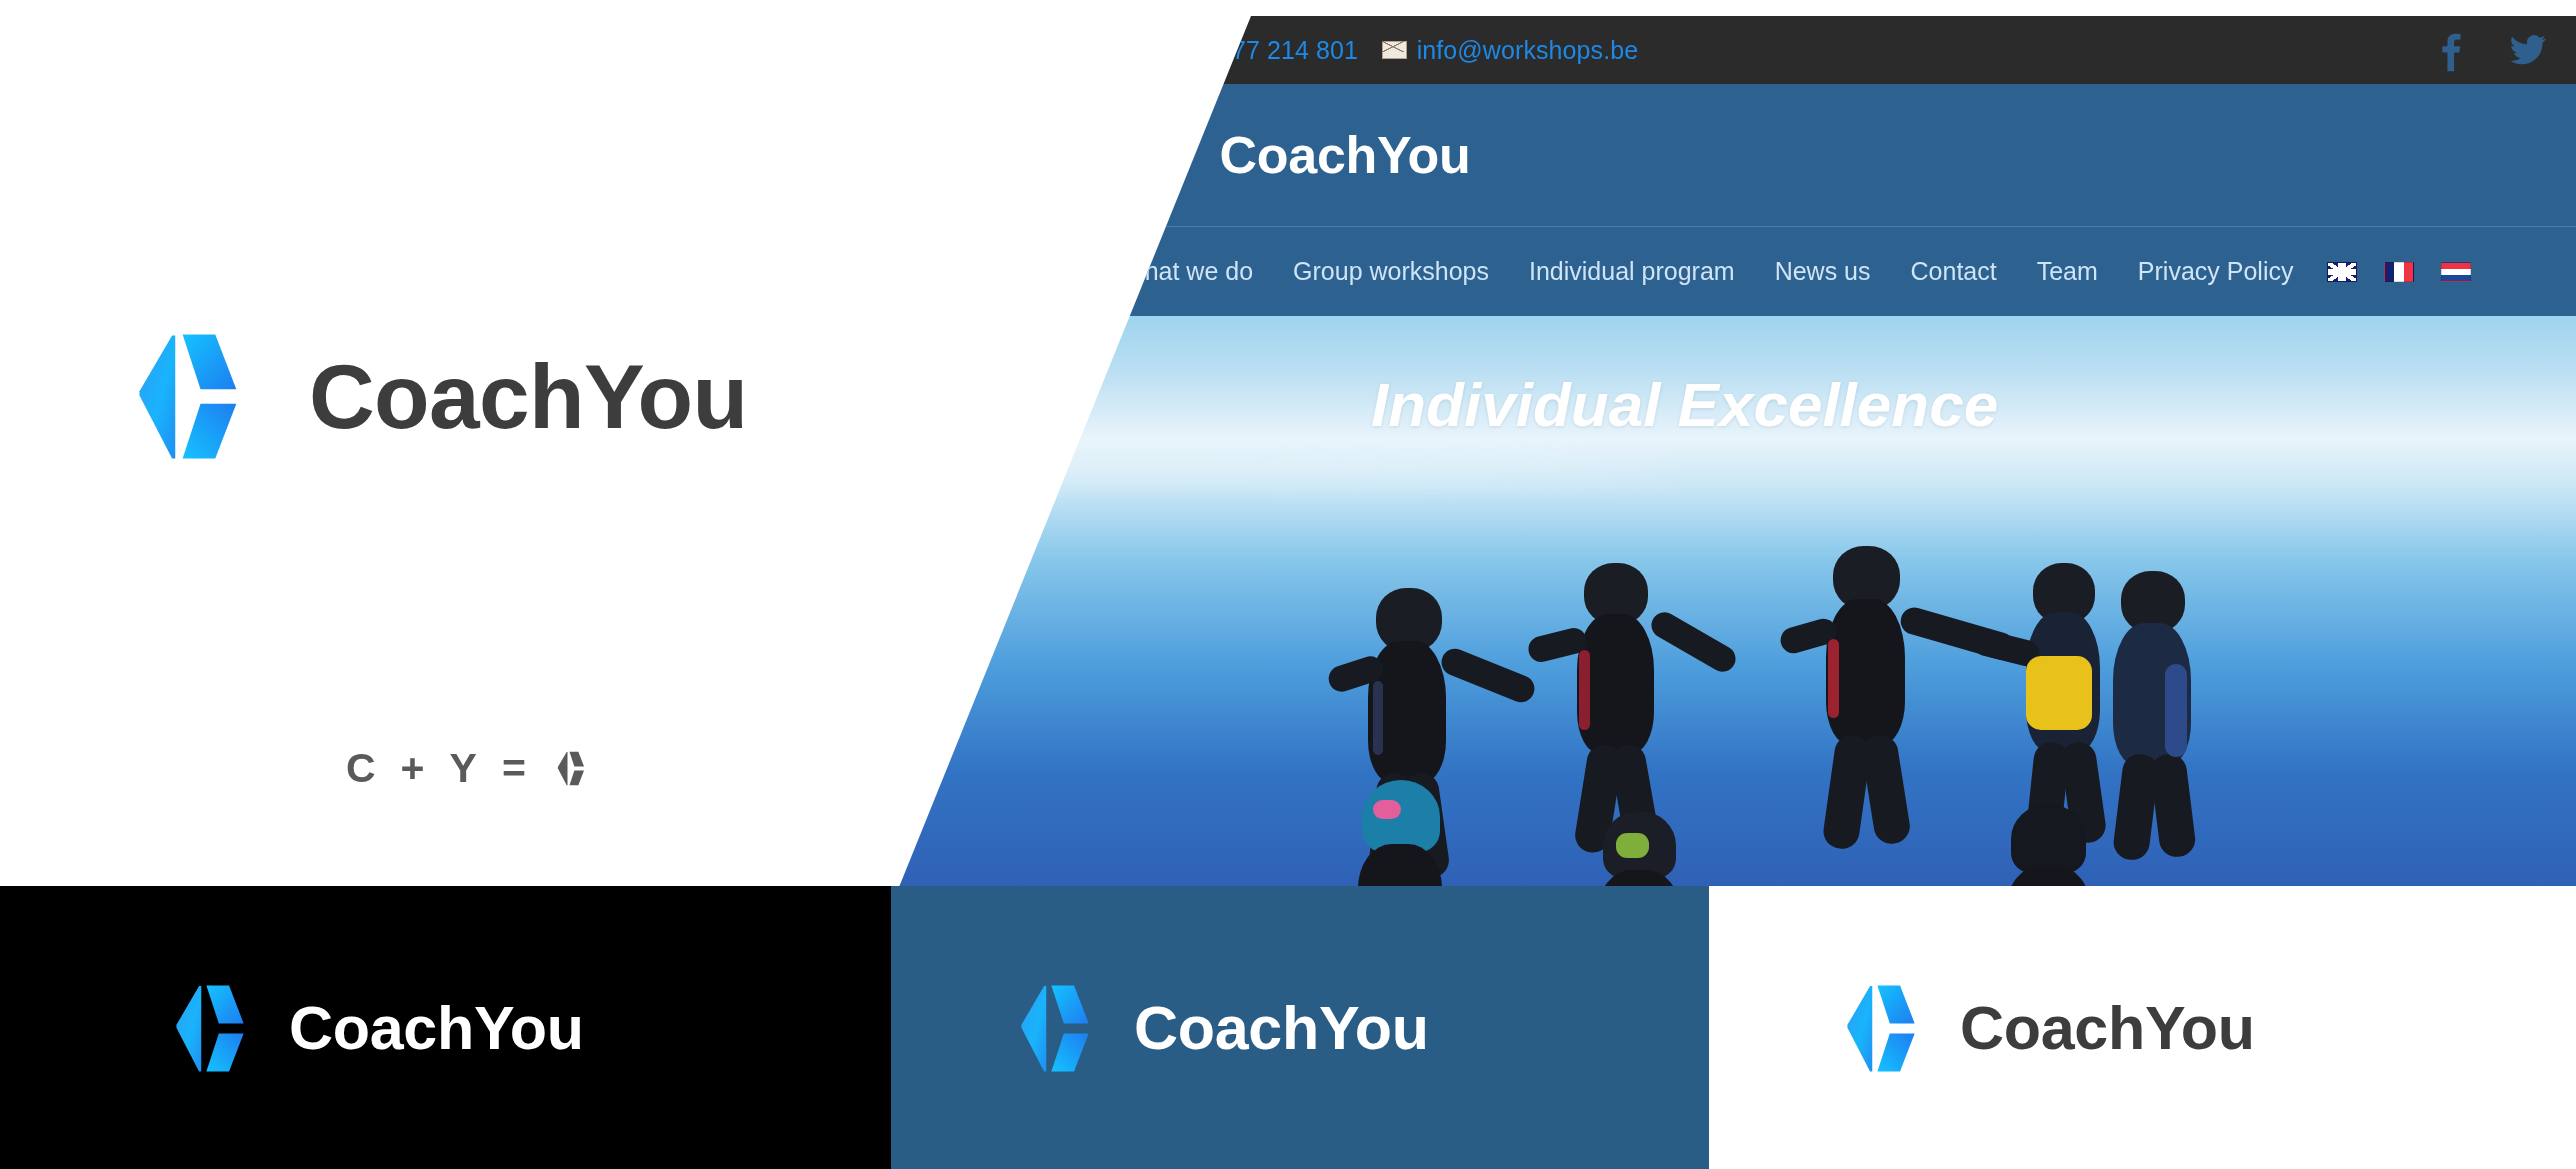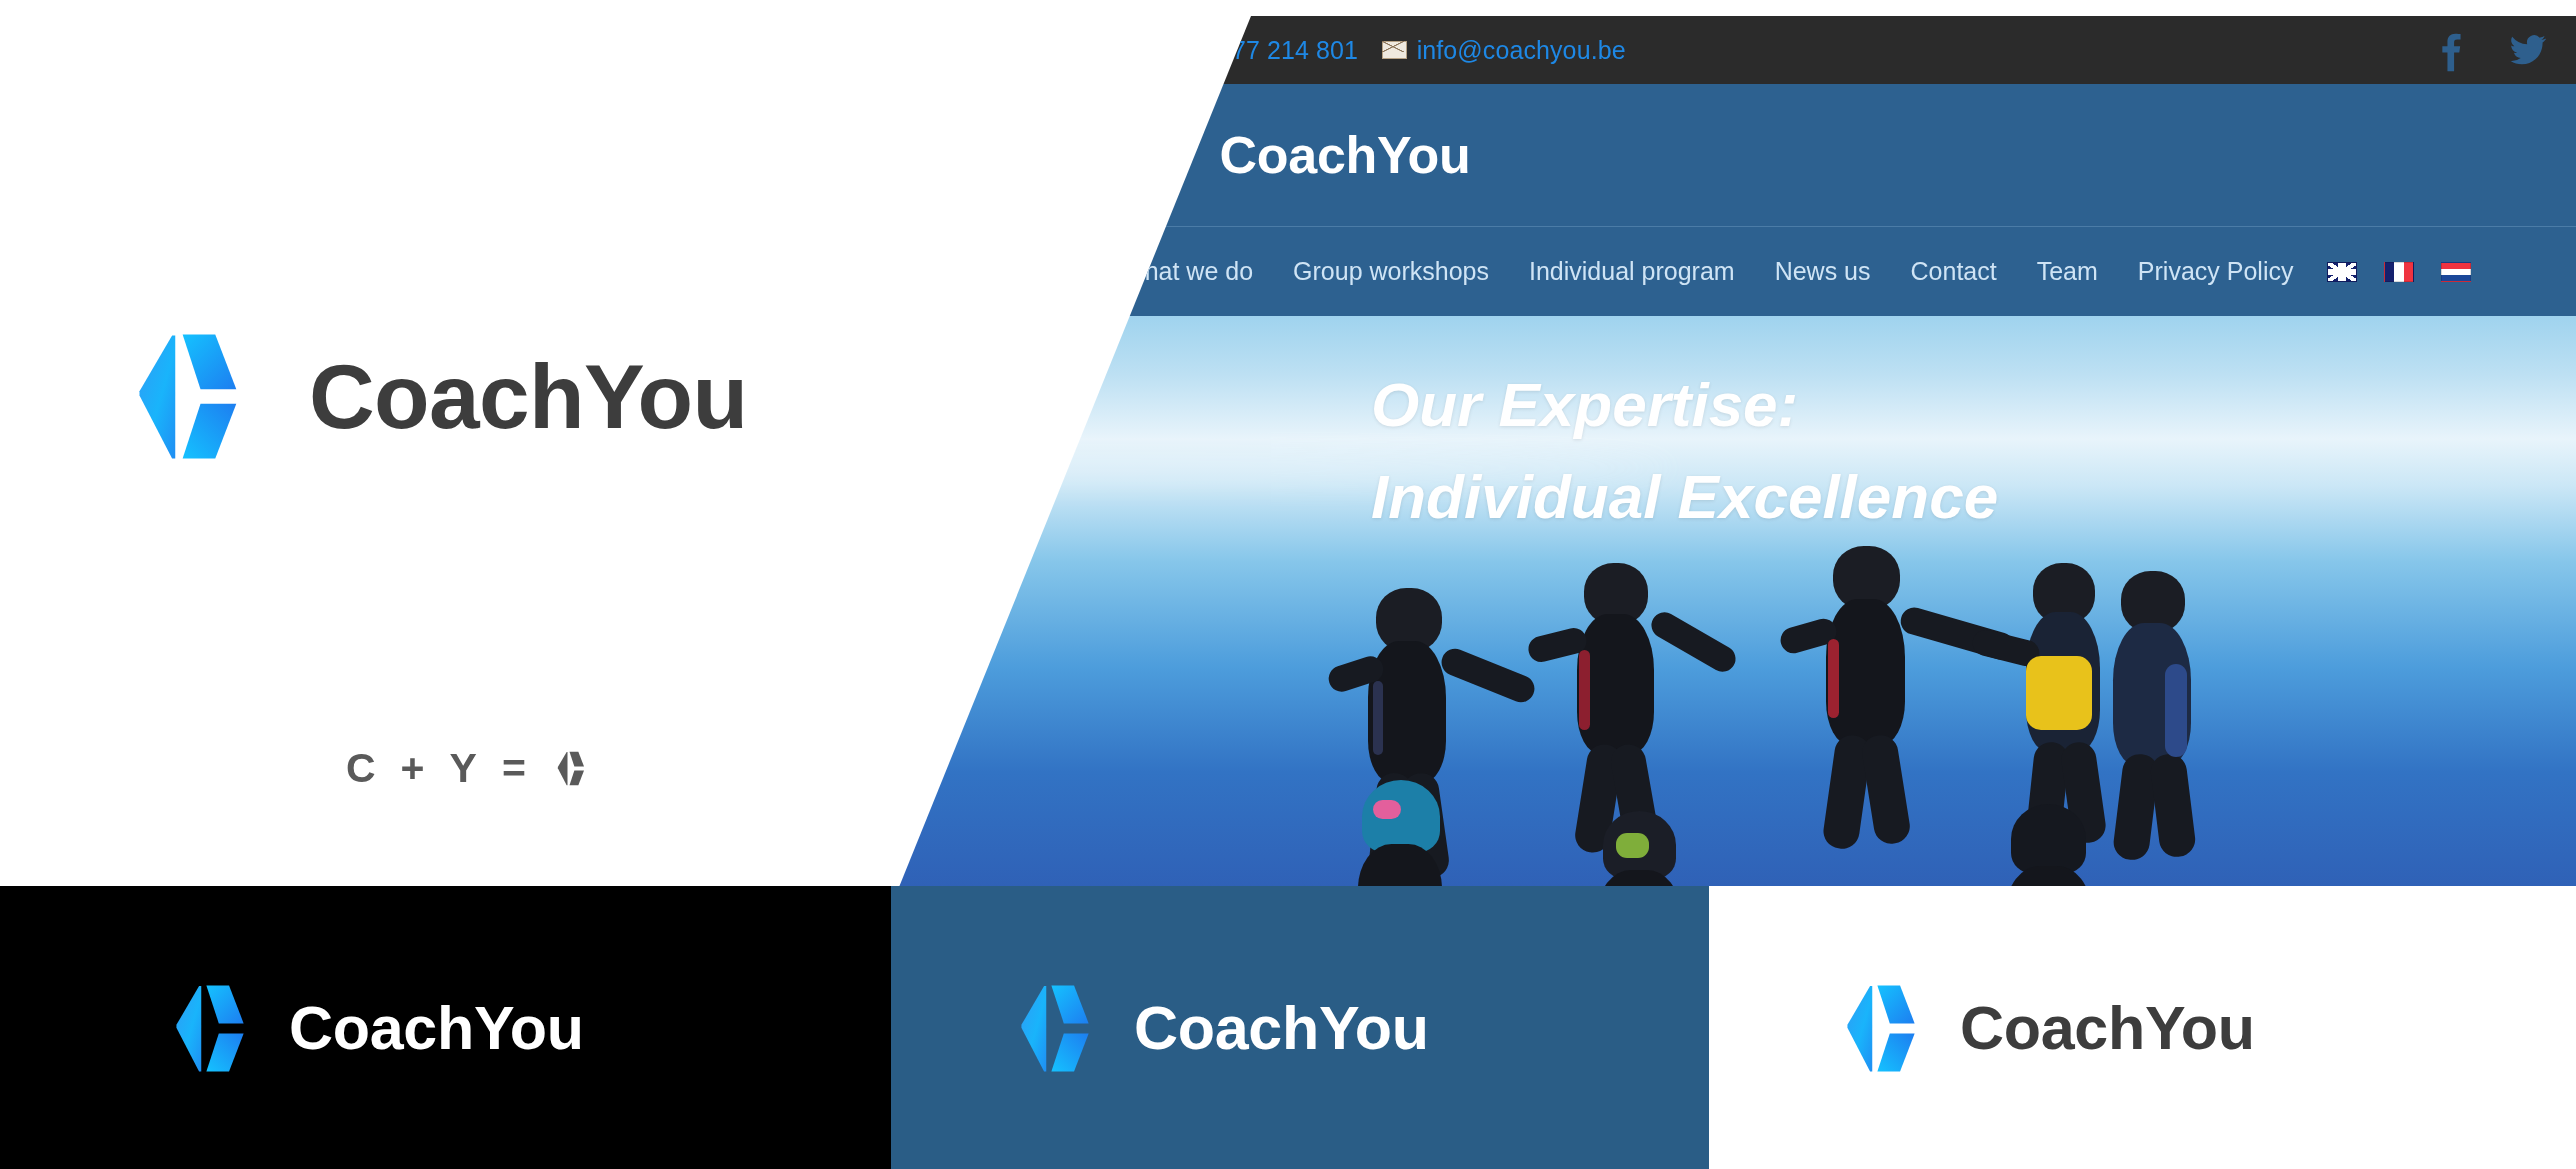--- a/index.html
+++ b/index.html
@@ -179,21 +179,21 @@
 
     <div class="site-shot">
 
       <div class="utility-bar">
         <div class="util-left">
           <div class="util-item">
             <span class="util-text">77 214 801</span>
           </div>
           <div class="util-item">
             <span class="mail-ico"></span>
-            <span class="util-text">info@coachyou.be</span>
+            <span class="util-text">info@workshops.be</span>
           </div>
         </div>
         <div class="util-right">
           <svg class="soc-ico" width="25" height="43" viewBox="0 0 24 40">
             <path d="M14.5 40V22h5l.8-6h-5.8v-3.6c0-1.7.5-2.9 3-2.9h3.2V4.2C19.6 4 17.7 3.8 15.6 3.8c-4.5 0-7.5 2.7-7.5 7.7V16H3.2v6h4.9v18z"></path>
           </svg>
           <svg class="soc-ico" width="38" height="38" viewBox="0 0 24 24">
             <path d="M23 4.9c-.8.4-1.7.6-2.6.8 1-.6 1.7-1.5 2-2.6-.9.5-1.9.9-3 1.1a4.6 4.6 0 0 0-7.9 4.2A13.1 13.1 0 0 1 2 3.6a4.6 4.6 0 0 0 1.4 6.1 4.6 4.6 0 0 1-2-.6v.1c0 2.2 1.6 4.1 3.7 4.5a4.6 4.6 0 0 1-2 .1 4.6 4.6 0 0 0 4.3 3.2A9.3 9.3 0 0 1 1 18.9a13 13 0 0 0 7.1 2.1c8.5 0 13.1-7 13.1-13.1v-.6c.9-.6 1.7-1.5 2.3-2.4z"></path>
           </svg>
         </div>
@@ -221,21 +221,20 @@
         <span class="flag flag-fr"></span>
         <span class="flag flag-nl"></span>
       </nav>
 
       <div class="hero">
         <div class="cloud" style="left:383px;top:37px;width:161px;height:10px;"></div>
         <div class="cloud" style="left:321px;top:87px;width:210px;height:8.7px;"></div>
         <div class="cloud" style="left:185px;top:139px;width:1484px;height:26px;filter:blur(16px);opacity:.6;"></div>
 
         <div class="hero-copy">
-          <div class="hero-line">Our Expertise:</div>
           <div class="hero-line">Individual Excellence</div>
         </div>
 
         <div class="diver" style="left:1338px;top:272px;">
           <div class="d-head" style="left:30px;top:0;width:66px;height:64px;"></div>
           <div class="d-body" style="left:22px;top:53px;width:78px;height:142px;"></div>
           <div class="d-arm" style="left:93px;top:74px;width:98px;height:27px;transform:rotate(22deg);"></div>
           <div class="d-arm" style="left:-18.5px;top:73px;width:56px;height:26px;transform:rotate(-18deg);"></div>
           <div class="d-leg" style="left:27px;top:185px;width:36px;height:101px;transform:rotate(6deg);"></div>
           <div class="d-leg" style="left:62px;top:185px;width:36px;height:105px;transform:rotate(-8deg);"></div>

